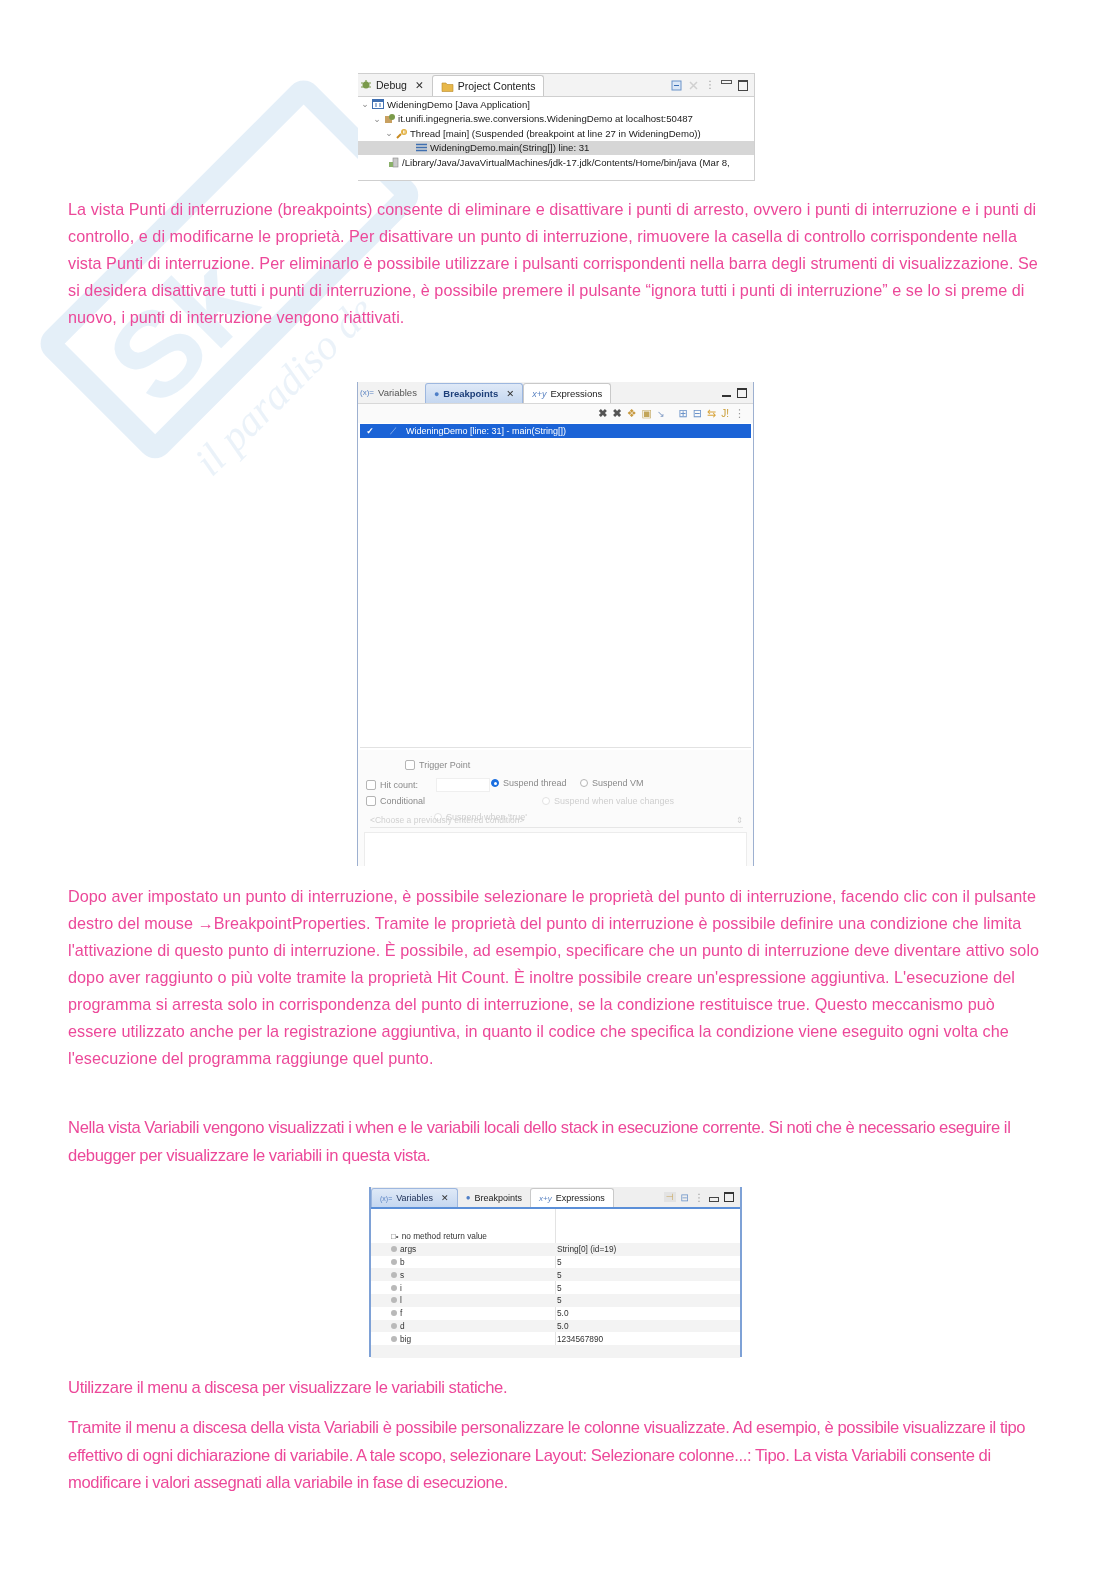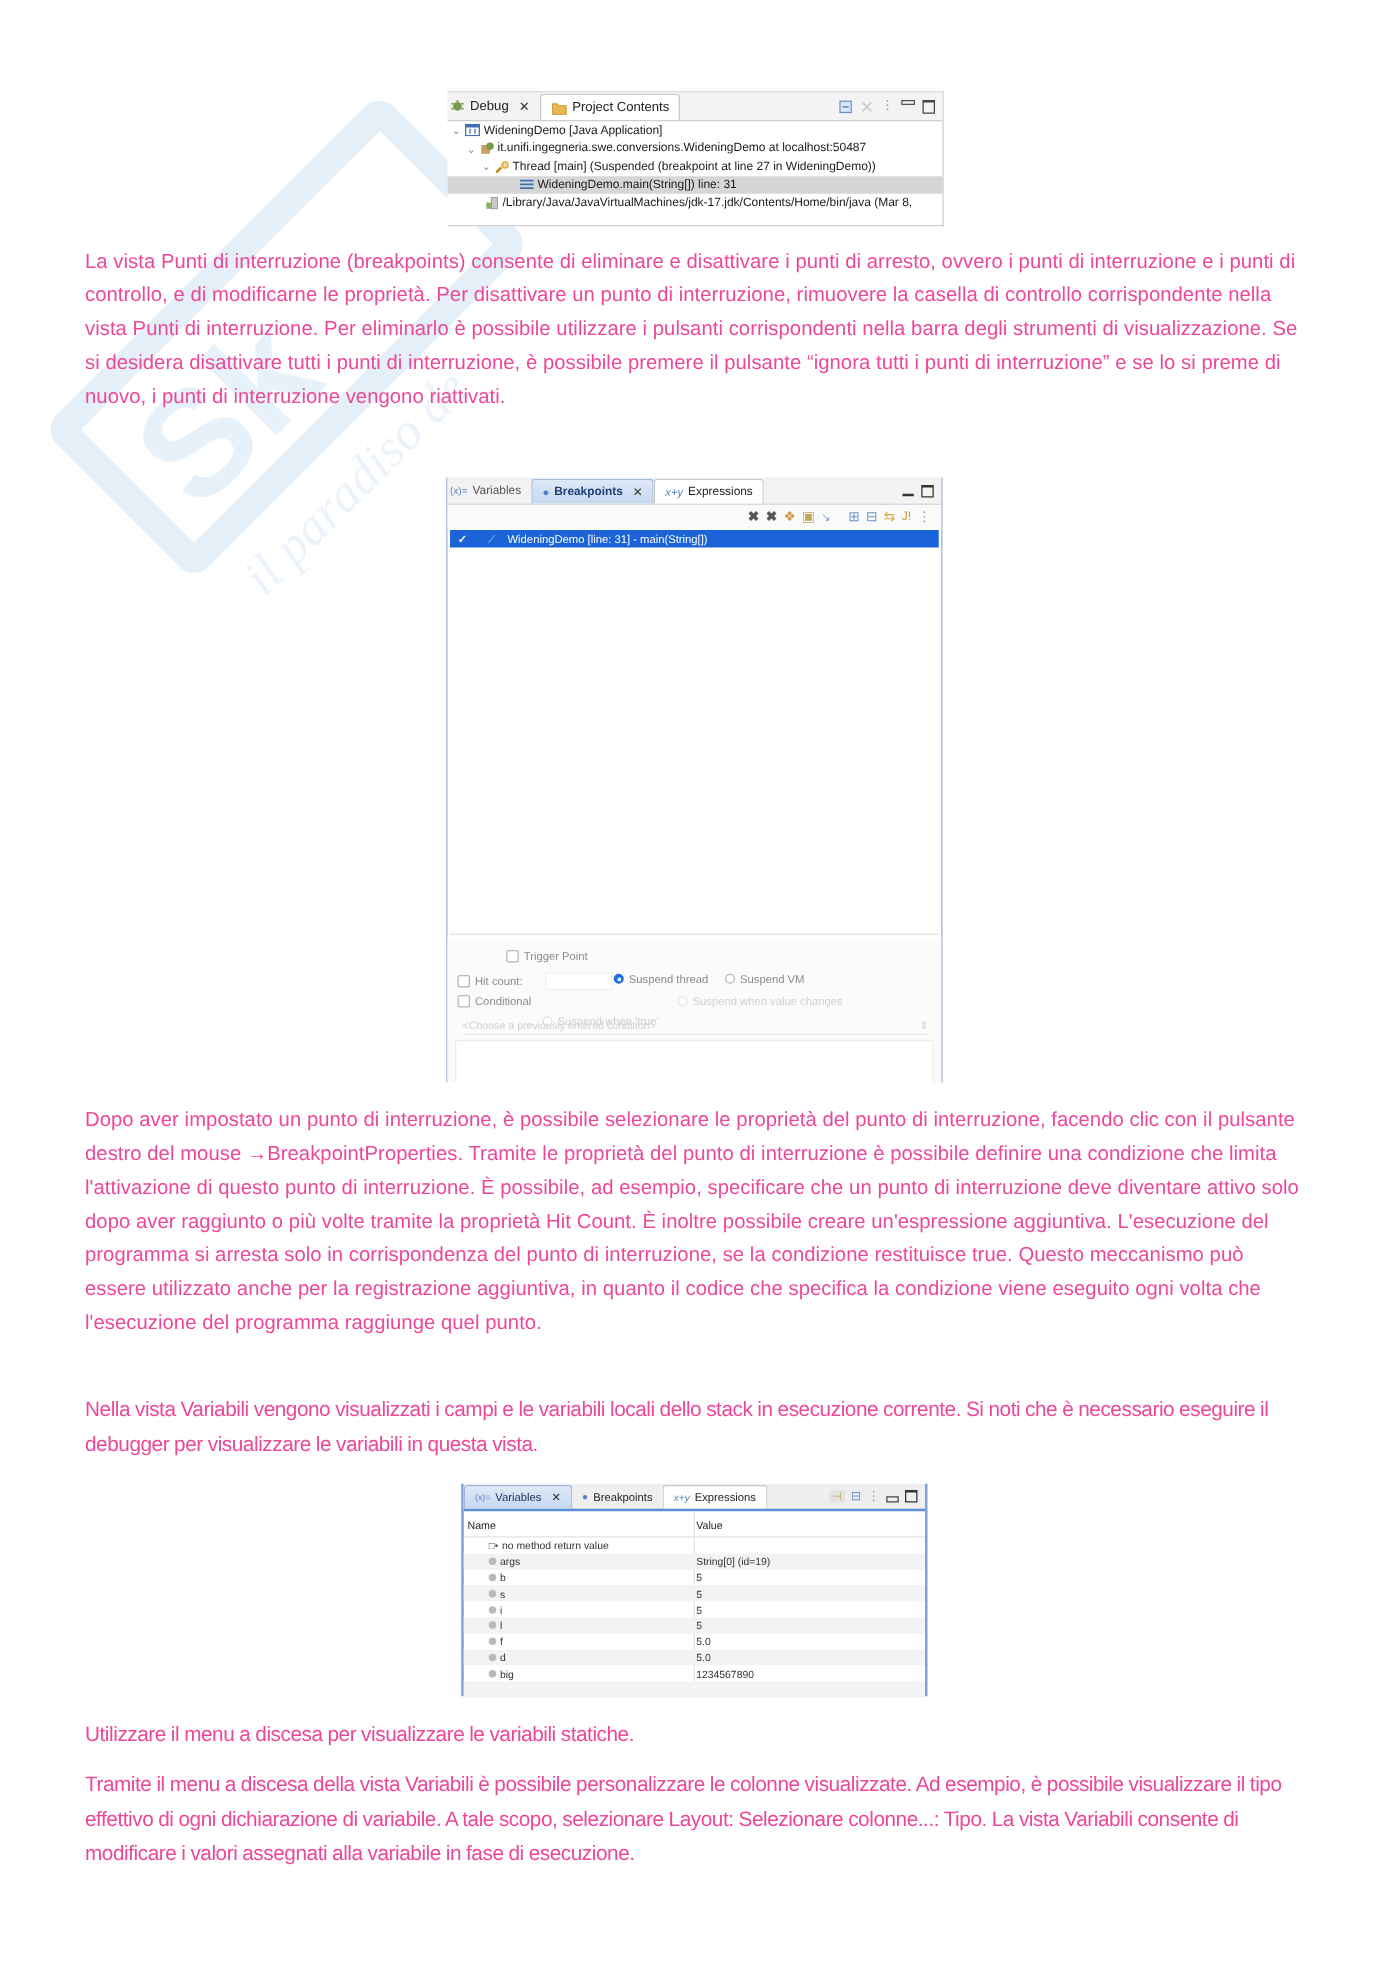--- a/index.html
+++ b/index.html
@@ -217,21 +217,21 @@
     <div class="cond-select">
       <span>&lt;Choose a previously entered condition&gt;</span>
       <span>⇕</span>
     </div>
     <div class="cond-area"></div>
   </div>
 </div>
 
 <p class="para" style="top:883px;">Dopo aver impostato un punto di interruzione, è possibile selezionare le proprietà del punto di interruzione, facendo clic con il pulsante destro del mouse →BreakpointProperties. Tramite le proprietà del punto di interruzione è possibile definire una condizione che limita l'attivazione di questo punto di interruzione. È possibile, ad esempio, specificare che un punto di interruzione deve diventare attivo solo dopo aver raggiunto o più volte tramite la proprietà Hit Count. È inoltre possibile creare un'espressione aggiuntiva. L'esecuzione del programma si arresta solo in corrispondenza del punto di interruzione, se la condizione restituisce true. Questo meccanismo può essere utilizzato anche per la registrazione aggiuntiva, in quanto il codice che specifica la condizione viene eseguito ogni volta che l'esecuzione del programma raggiunge quel punto.</p>
 
-<p class="para condensed" style="top:1114px;">Nella vista Variabili vengono visualizzati i campi e le variabili locali dello stack in esecuzione corrente. Si noti che è necessario eseguire il debugger per visualizzare le variabili in questa vista.</p>
+<p class="para condensed" style="top:1114px;">Nella vista Variabili vengono visualizzati i when e le variabili locali dello stack in esecuzione corrente. Si noti che è necessario eseguire il debugger per visualizzare le variabili in questa vista.</p>
 
 <div class="panel" id="vars">
   <div class="tabbar">
     <div class="tab active-blue" style="height:19px;font-weight:normal;color:#1d2f55;">
       <span style="color:#5b83c2;font-size:7px;">(x)=</span>
       <span>Variables</span>
       <span class="x">✕</span>
     </div>
     <div class="tab" style="height:19px;">
       <span style="color:#4f7fc7;font-size:8px;">●</span>
@@ -244,24 +244,20 @@
     <div class="tb-right" style="gap:5px;">
       <span style="color:#c9a65a;font-size:9px;background:#e3e3e3;padding:0 2px;">⊣</span>
       <span style="color:#6b93c9;font-size:10px;">⊟</span>
       <span style="color:#999;font-size:10px;">⋮</span>
       <span style="display:inline-block;width:8px;height:3px;border:1px solid #444;margin-top:5px;"></span>
       <span style="display:inline-block;width:8px;height:7px;border:1px solid #333;border-top-width:2px;"></span>
     </div>
   </div>
 
   <div class="vars-body">
-    <div class="vhead">
-      <span style="position:absolute;left:3px;top:6px;">Name</span>
-      <span style="position:absolute;left:186px;top:6px;">Value</span>
-    </div>
     <div class="vcol-div"></div>
 
     <div class="vrow" style="top:21px;">
       <div class="vname">
           <span style="font-size:8px;color:#555;">□•</span>
           <span>no method return value</span>
         </div>
       <div class="vval">
           <span></span>
         </div>

